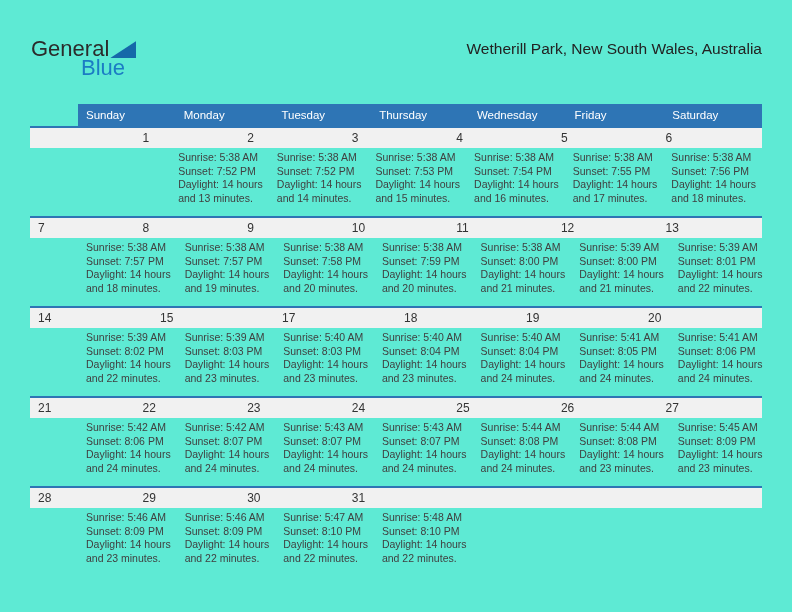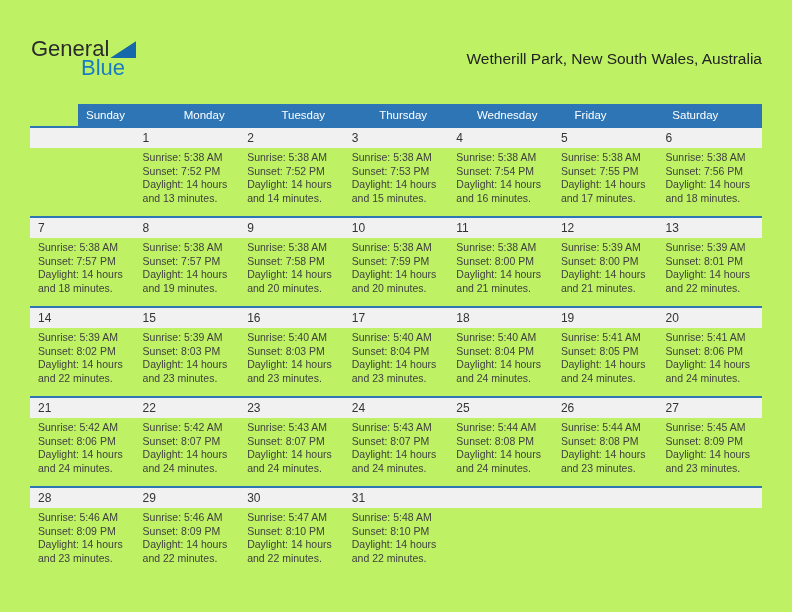--- a/index.html
+++ b/index.html
@@ -1,42 +1,42 @@
 <!DOCTYPE html>
 <html><head>
 <meta charset="utf-8">
 <style>
   * { box-sizing: border-box; margin: 0; padding: 0; }
   html, body { width: 792px; height: 612px; background: #ffffff; }
   body { font-family: "Liberation Sans", sans-serif; position: relative; overflow: hidden; }
 
-  .page { position: relative; width: 792px; height: 612px; background: #bef264; }
+  .page { position: relative; width: 792px; height: 612px; background: #5eead4; }
 
   
   .logo { position: absolute; left: 31px; top: 38px; }
   .logo-row1 { font-size: 22px; color: #2b2b2b; letter-spacing: 0px; line-height: 22px; }
   .logo-row1 .word { font-weight: 400; }
   .tri { display: inline-block; width: 26px; height: 17px; background: #1568a9; margin-left: 1px; vertical-align: -2px;
          clip-path: polygon(0% 100%, 100% 0%, 100% 100%); }
   .logo-row2 { font-size: 22px; color: #1b7cc4; line-height: 20px; margin-left: 50px; margin-top: -2px; font-weight: 400; }
 
   
   .titles { position: absolute; right: 30px; top: 40px; text-align: right; }
   .title { font-size: 27px; color: #1a1a1a; line-height: 30px; font-weight: 400; }
-  .subtitle { font-size: 15.5px; color: #222222; margin-top: 10px; font-weight: 400; text-align: right; }
+  .subtitle { font-size: 15.5px; color: #222222; font-weight: 400; text-align: right; }
 
   
   .cal { position: absolute; left: 30px; top: 104px; width: 732px; }
   .dow-row { display: flex; background: #2e75b5; height: 22px; align-items: center; margin-left: 48px; }
   .dow-cell { flex: 1 1 0; color: #ffffff; font-size: 11.5px; padding-left: 8px; line-height: 22px; }
 
   .week-row { border-top: 2px solid #2e75b5; }
   .date-band { display: flex; background: #f1f1f1; height: 20px; }
   .date-num { flex: 1 1 0; font-size: 12px; color: #333333; padding: 3px 0 0 8px; }
-  .details-row { display: flex; }
+  .details-row { display: flex; margin-left: 48px; }
   .cell-details { flex: 1 1 0; padding: 3px 6px 0 8px; height: 68px; }
   .line { font-size: 10.5px; color: #404040; line-height: 13.5px; white-space: nowrap; }
 </style>
 </head>
 <body>
 
 <div class="page">
 
   <div class="logo">
     <div class="logo-row1">
@@ -162,21 +162,20 @@
               <div class="line">Sunset: 8:01 PM</div>
               <div class="line">Daylight: 14 hours</div>
               <div class="line">and 22 minutes.</div>
             </div>
           </div>
         </div>
         <div class="week-row">
           <div class="date-band">
             <div class="date-num">14</div>
             <div class="date-num">15</div>
-            <div class="date-num">16</div>
             <div class="date-num">17</div>
             <div class="date-num">18</div>
             <div class="date-num">19</div>
             <div class="date-num">20</div>
           </div>
           <div class="details-row">
             <div class="cell-details">
               <div class="line">Sunrise: 5:39 AM</div>
               <div class="line">Sunset: 8:02 PM</div>
               <div class="line">Daylight: 14 hours</div>

